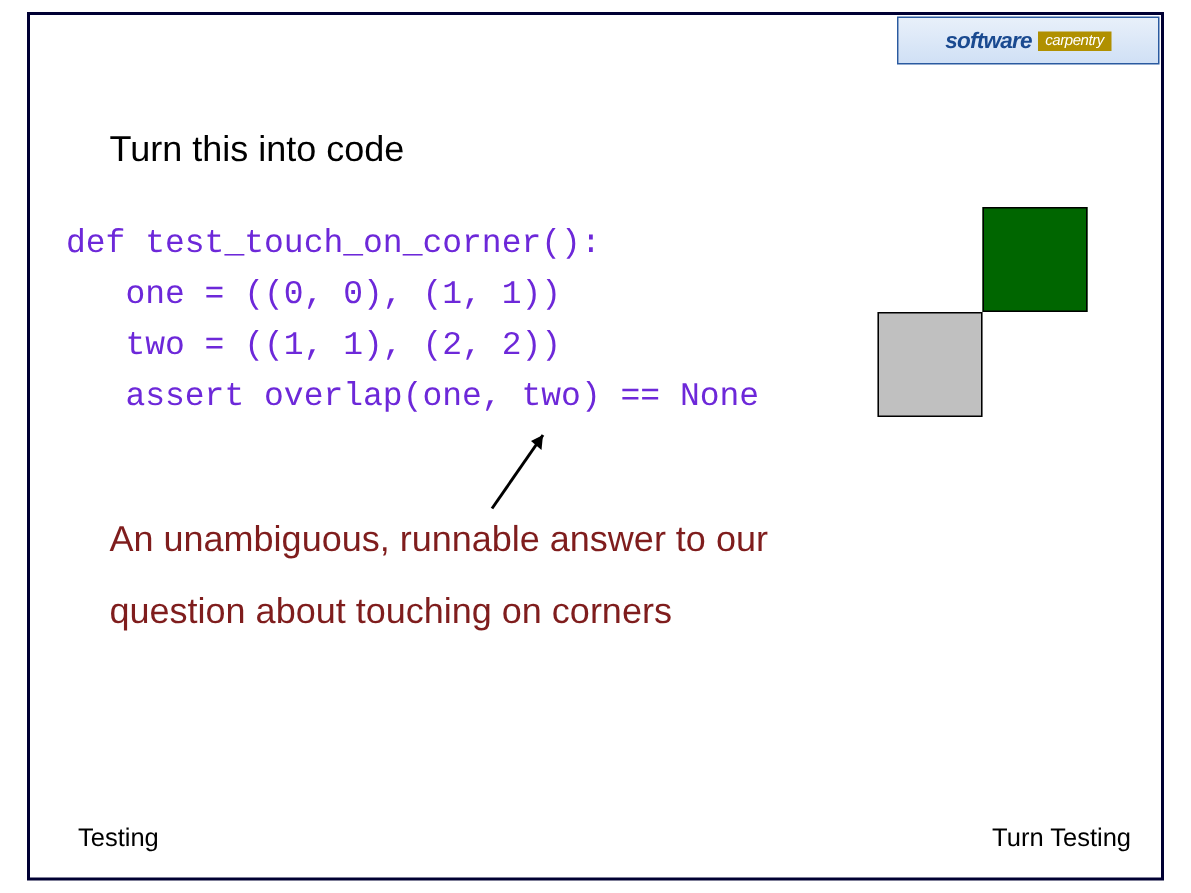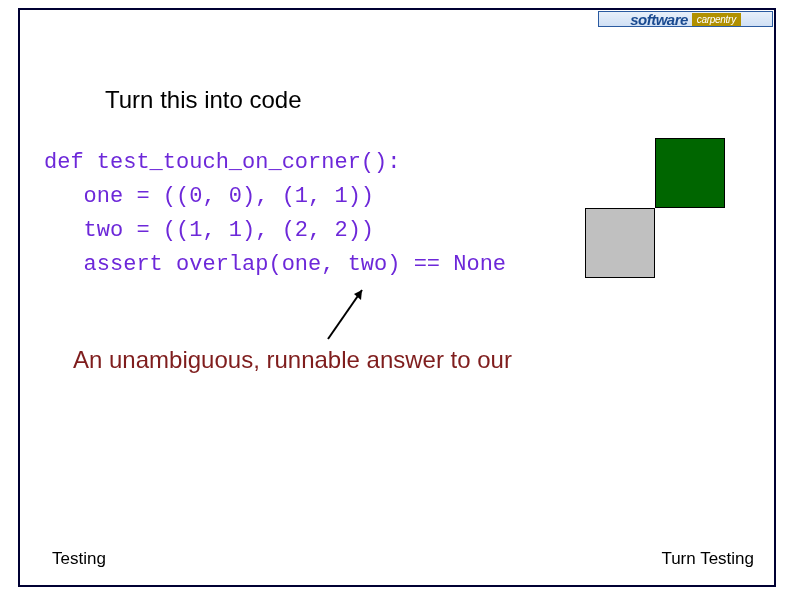--- a/index.html
+++ b/index.html
@@ -16,21 +16,21 @@
     left: 18px;
     width: 758px;
     height: 579px;
     border: 2px solid #000033;
   }
   .logo {
     position: absolute;
     top: 11px;
     right: 21px;
     width: 175px;
-    height: 16px;
+    height: 32px;
     border: 1px solid #2a5aa0;
     display: flex;
     flex-direction: column;
     justify-content: center;
     background: linear-gradient(to bottom, #e8f0fa 0%, #d0e0f5 100%);
     overflow: hidden;
   }
   .logo-main {
     display: flex;
     align-items: center;
@@ -52,21 +52,20 @@
     padding: 1px 5px;
     font-style: italic;
     letter-spacing: -0.3px;
   }
   .heading {
     position: absolute;
     top: 86px;
     left: 73px;
     font-size: 24px;
     color: #000;
-    margin-left: 32px;
   }
   .code {
     position: absolute;
     top: 146px;
     left: 44px;
     font-family: "Courier New", Courier, monospace;
     font-size: 22px;
     line-height: 1.55;
     color: #6d28d9;
     white-space: pre;
@@ -138,16 +137,17 @@
   <div class="sq sq-grey"></div>
 </div>
 
 <svg class="arrow" viewBox="0 0 60 60">
   <line x1="10" y1="55" x2="44" y2="6" stroke="#000" stroke-width="2"></line>
   <polygon points="44,6 36,10 43,16" fill="#000"></polygon>
 </svg>
 
 <div class="explain">
   <div>An unambiguous, runnable answer to our</div>
+  <div>question about touching on corners</div>
 </div>
 
 <div class="footer-left">Testing</div>
 <div class="footer-right">Turn Testing</div>
 
 </body></html>

